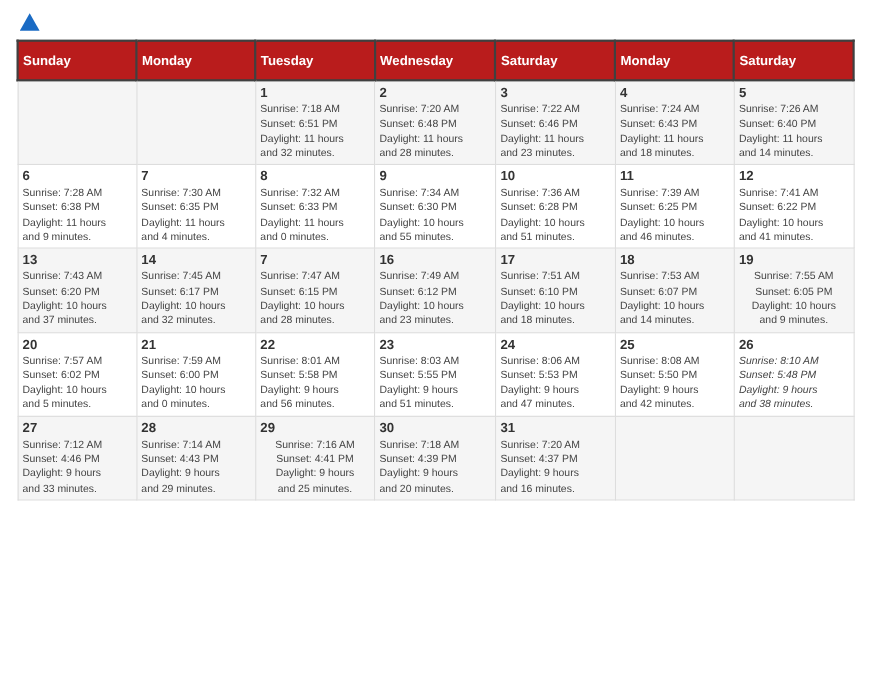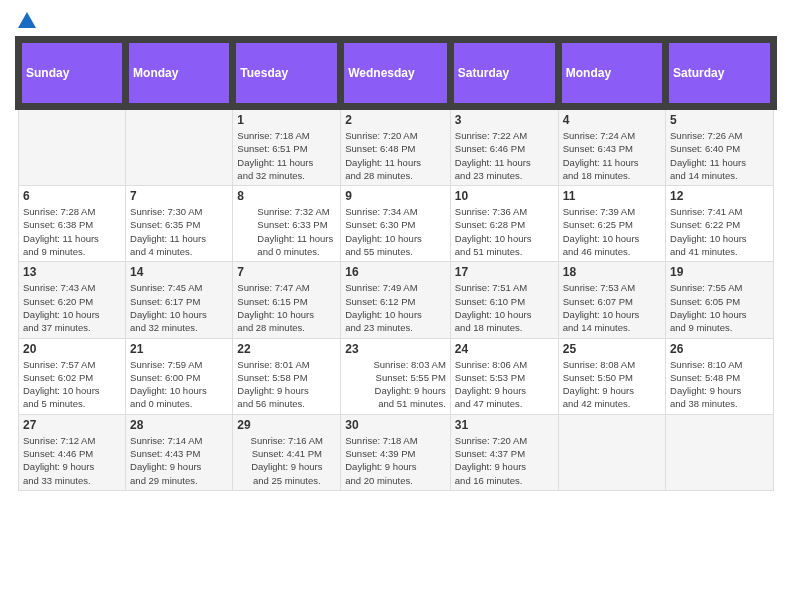--- a/index.html
+++ b/index.html
@@ -11,27 +11,27 @@
 
     .logo { display: flex; flex-direction: column; align-items: flex-start; }
     .logo-text { display: flex; align-items: center; }
 
     .title-block { text-align: right; }
     .month-title { font-size: 36px; font-weight: bold; color: #333; line-height: 1.1; }
     .location { font-size: 15px; color: #555; }
 
     .calendar { width: 100%; border-collapse: collapse; }
     .calendar th {
-      background: #8b5cf6;
+      background: #b91c1c;
       color: #fff;
       font-size: 12px;
       font-weight: bold;
-      padding: 23px 4px;
+      padding: 10px 4px;
       text-align: left;
-      border: 7px solid #404040;
+      border: 2px solid #404040;
     }
     .calendar td {
       border: 1px solid #ddd;
       vertical-align: top;
       padding: 3px 4px;
       width: 113px;
       min-height: 75px;
       font-size: 10px;
       color: #333;
       background: #fff;
@@ -124,21 +124,21 @@
           </td>
           <td>
             <span class="day-number">7</span>
             <div class="day-info" style="white-space: pre-line;">Sunrise: 7:30 AM
 Sunset: 6:35 PM
 Daylight: 11 hours
 and 4 minutes.</div>
           </td>
           <td>
             <span class="day-number">8</span>
-            <div class="day-info" style="white-space: pre-line; margin-left: 20px;">Sunrise: 7:32 AM
+            <div class="day-info" style="white-space: pre-line;">Sunrise: 7:32 AM
 Sunset: 6:33 PM
 Daylight: 11 hours
 and 0 minutes.</div>
           </td>
           <td>
             <span class="day-number">9</span>
             <div class="day-info" style="white-space: pre-line;">Sunrise: 7:34 AM
 Sunset: 6:30 PM
 Daylight: 10 hours
 and 55 minutes.</div>
@@ -203,21 +203,21 @@
           </td>
           <td>
             <span class="day-number">18</span>
             <div class="day-info" style="white-space: pre-line;">Sunrise: 7:53 AM
 Sunset: 6:07 PM
 Daylight: 10 hours
 and 14 minutes.</div>
           </td>
           <td>
             <span class="day-number">19</span>
-            <div class="day-info" style="white-space: pre-line;">Sunrise: 7:55 AM
+            <div class="day-info" style="white-space: pre-line; text-align: center;">Sunrise: 7:55 AM
 Sunset: 6:05 PM
 Daylight: 10 hours
 and 9 minutes.</div>
           </td>
         </tr>
         <tr>
           <td>
             <span class="day-number">20</span>
             <div class="day-info" style="white-space: pre-line;">Sunrise: 7:57 AM
 Sunset: 6:02 PM
@@ -233,42 +233,42 @@
           </td>
           <td>
             <span class="day-number">22</span>
             <div class="day-info" style="white-space: pre-line;">Sunrise: 8:01 AM
 Sunset: 5:58 PM
 Daylight: 9 hours
 and 56 minutes.</div>
           </td>
           <td>
             <span class="day-number">23</span>
-            <div class="day-info" style="white-space: pre-line; text-align: right;">Sunrise: 8:03 AM
+            <div class="day-info" style="white-space: pre-line;">Sunrise: 8:03 AM
 Sunset: 5:55 PM
 Daylight: 9 hours
 and 51 minutes.</div>
           </td>
           <td>
             <span class="day-number">24</span>
             <div class="day-info" style="white-space: pre-line;">Sunrise: 8:06 AM
 Sunset: 5:53 PM
 Daylight: 9 hours
 and 47 minutes.</div>
           </td>
           <td>
             <span class="day-number">25</span>
             <div class="day-info" style="white-space: pre-line;">Sunrise: 8:08 AM
 Sunset: 5:50 PM
 Daylight: 9 hours
 and 42 minutes.</div>
           </td>
           <td>
             <span class="day-number">26</span>
-            <div class="day-info" style="white-space: pre-line;">Sunrise: 8:10 AM
+            <div class="day-info" style="white-space: pre-line; font-style: italic;">Sunrise: 8:10 AM
 Sunset: 5:48 PM
 Daylight: 9 hours
 and 38 minutes.</div>
           </td>
         </tr>
         <tr>
           <td>
             <span class="day-number">27</span>
             <div class="day-info" style="white-space: pre-line;">Sunrise: 7:12 AM
 Sunset: 4:46 PM

